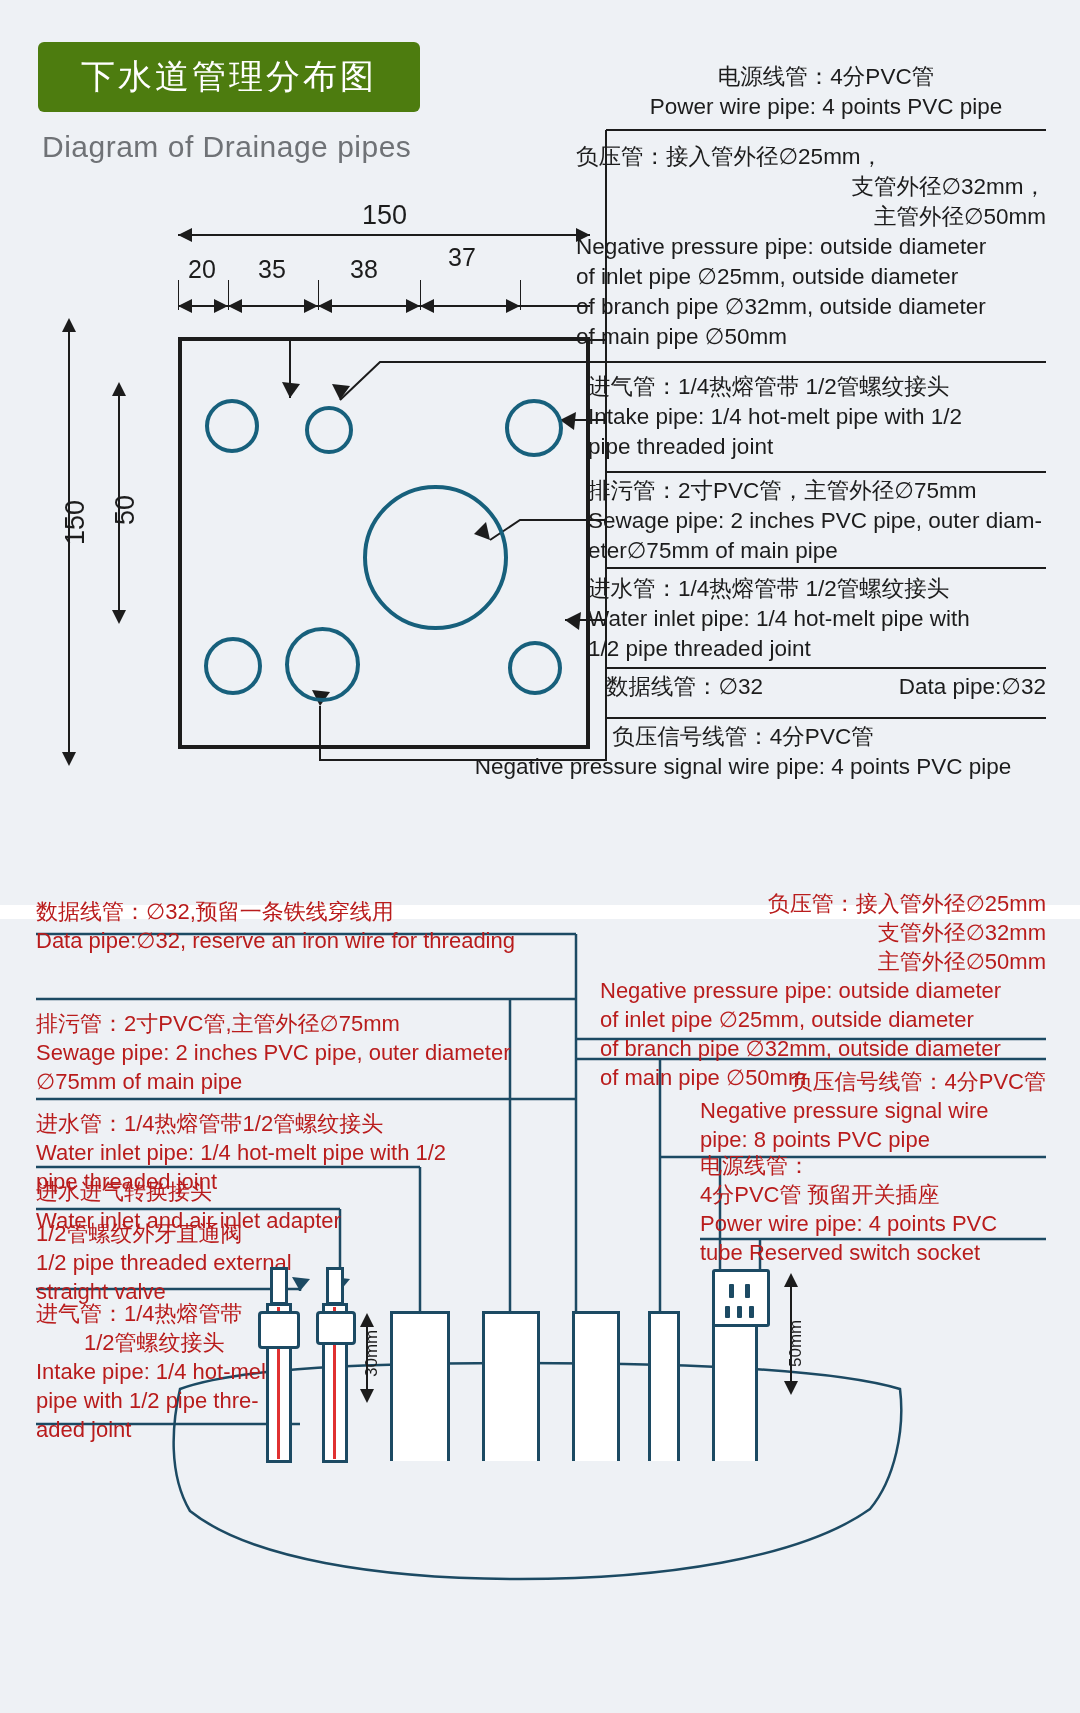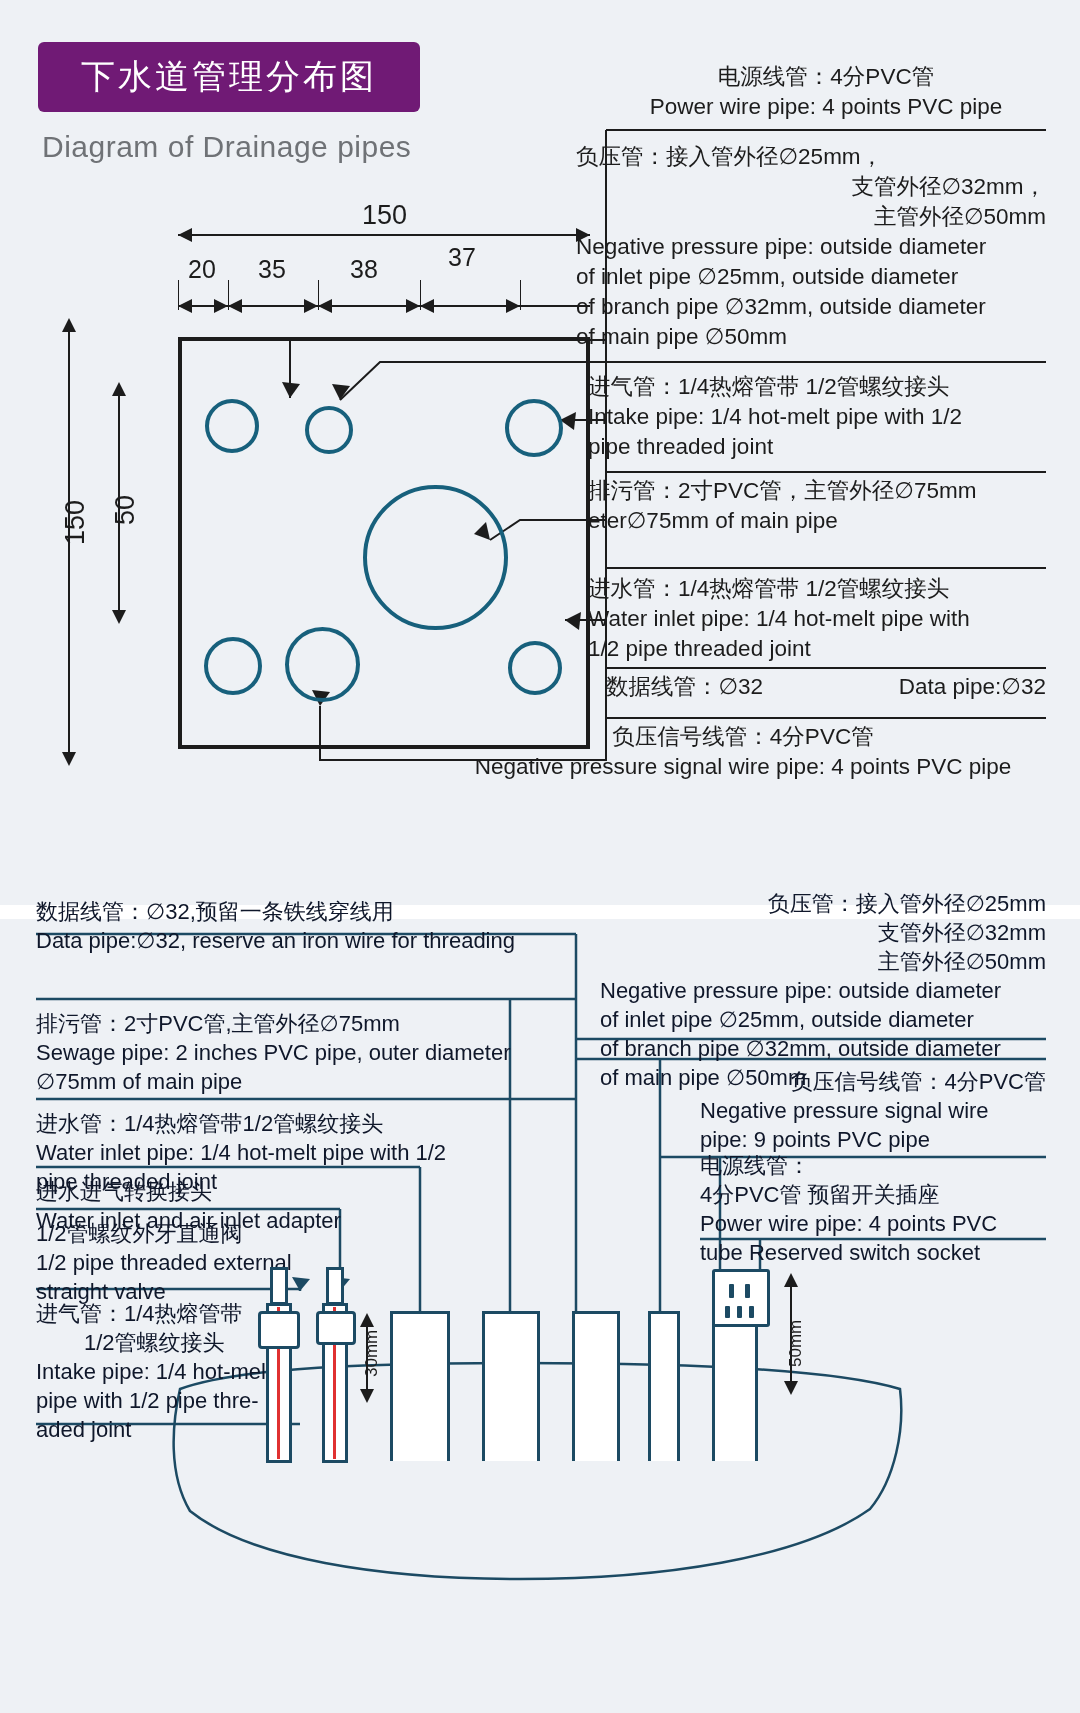--- a/index.html
+++ b/index.html
@@ -12,21 +12,21 @@
     overflow:hidden;
   }
   .panel{position:absolute;left:0;width:1080px;background:#eef1f5;}
   #panel-top{top:0;height:905px;}
   #divider{position:absolute;left:0;top:905px;width:1080px;height:14px;background:#ffffff;}
   #panel-bottom{top:919px;height:794px;}
 
   
   #title-badge{
     position:absolute;left:38px;top:42px;width:382px;height:70px;
-    background:#701a75;border-radius:6px;
+    background:#4d7c0f;border-radius:6px;
     display:flex;align-items:center;justify-content:center;
   }
   #title-badge span{color:#fff;font-size:34px;letter-spacing:3px;}
   #subtitle{position:absolute;left:42px;top:130px;font-size:30px;color:#6f7276;letter-spacing:.5px;}
 
   
   #plate{
     position:absolute;left:178px;top:337px;width:412px;height:412px;
     border:4px solid #1c1c1c;background:transparent;box-sizing:border-box;
   }
@@ -57,21 +57,21 @@
   #leader-svg{position:absolute;left:0;top:0;width:1080px;height:905px;pointer-events:none;}
   #leader-svg2{position:absolute;left:0;top:0;width:1080px;height:794px;pointer-events:none;}
 
   
   .callout{position:absolute;font-size:22.5px;line-height:30px;color:#1c1c1c;}
   .callout .cn{display:block;}
   .callout .en{display:block;}
   .right{text-align:center;}
 
   
-  .bcall{position:absolute;font-size:22px;line-height:29px;color:#0f172a;}
+  .bcall{position:absolute;font-size:22px;line-height:29px;color:#b91c1c;}
   .pipe{position:absolute;border:3px solid #1c4a63;box-sizing:border-box;background:#fff;}
   .redline{position:absolute;background:#e03131;width:3px;}
   .socket{position:absolute;border:3px solid #1c4a63;background:#fff;box-sizing:border-box;border-radius:3px;}
   .sdot{position:absolute;background:#1c4a63;border-radius:1px;}
   .vdimtext{position:absolute;font-size:17px;color:#1c1c1c;}
 </style>
 </head>
 <body>
 
 <div class="panel" id="panel-top">
@@ -178,20 +178,21 @@
   </div>
 
   <div class="callout" style="left:588px;top:372px;width:458px;">
     <span class="cn">进气管：1/4热熔管带 1/2管螺纹接头</span>
     <span class="en">Intake pipe: 1/4 hot-melt pipe with 1/2</span>
     <span class="en">pipe threaded joint</span>
   </div>
 
   <div class="callout" style="left:588px;top:476px;width:458px;">
     <span class="cn">排污管：2寸PVC管，主管外径∅75mm</span>
+    <span class="en">Sewage pipe: 2 inches PVC pipe, outer diam-</span>
     <span class="en">eter∅75mm of main pipe</span>
   </div>
 
   <div class="callout" style="left:588px;top:574px;width:458px;">
     <span class="cn">进水管：1/4热熔管带 1/2管螺纹接头</span>
     <span class="en">Water inlet pipe: 1/4 hot-melt pipe with</span>
     <span class="en">1/2 pipe threaded joint</span>
   </div>
 
   <div class="callout" style="left:606px;top:672px;width:440px;display:flex;justify-content:space-between;">
@@ -286,21 +287,21 @@
     <span style="display:block;text-align:right;">主管外径∅50mm</span>
     <span style="display:block;">Negative pressure pipe: outside diameter</span>
     <span style="display:block;">of inlet pipe ∅25mm, outside diameter</span>
     <span style="display:block;">of branch pipe ∅32mm, outside diameter</span>
     <span style="display:block;">of main pipe ∅50mm</span>
   </div>
 
   <div class="bcall" style="left:700px;top:148px;width:346px;">
     <span style="display:block;text-align:right;">负压信号线管：4分PVC管</span>
     <span style="display:block;">Negative pressure signal wire</span>
-    <span style="display:block;">pipe: 9 points PVC pipe</span>
+    <span style="display:block;">pipe: 8 points PVC pipe</span>
   </div>
 
   <div class="bcall" style="left:700px;top:232px;width:346px;">
     <span style="display:block;">电源线管：</span>
     <span style="display:block;">4分PVC管 预留开关插座</span>
     <span style="display:block;">Power wire pipe: 4 points PVC</span>
     <span style="display:block;">tube Reserved switch socket</span>
   </div>
 
   <div class="pipe" style="left:390px;top:392px;width:60px;height:150px;border-bottom:none;"></div>

